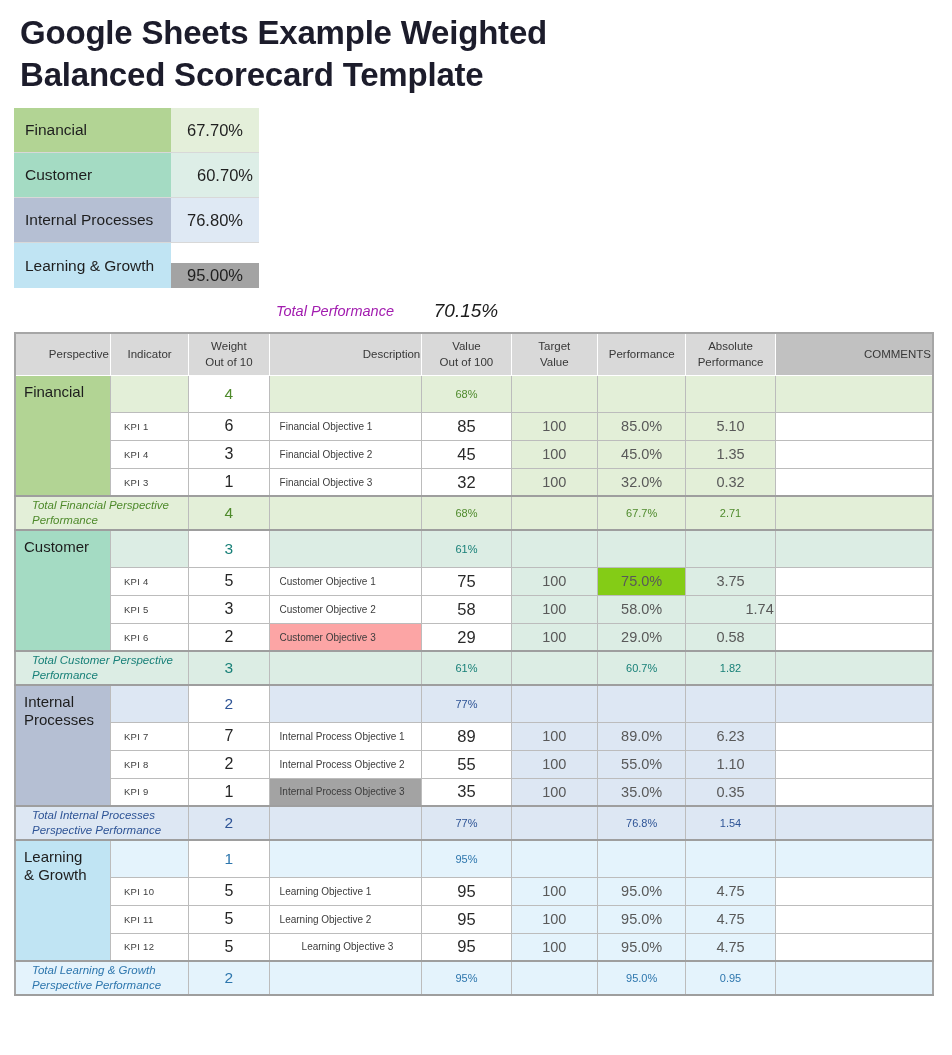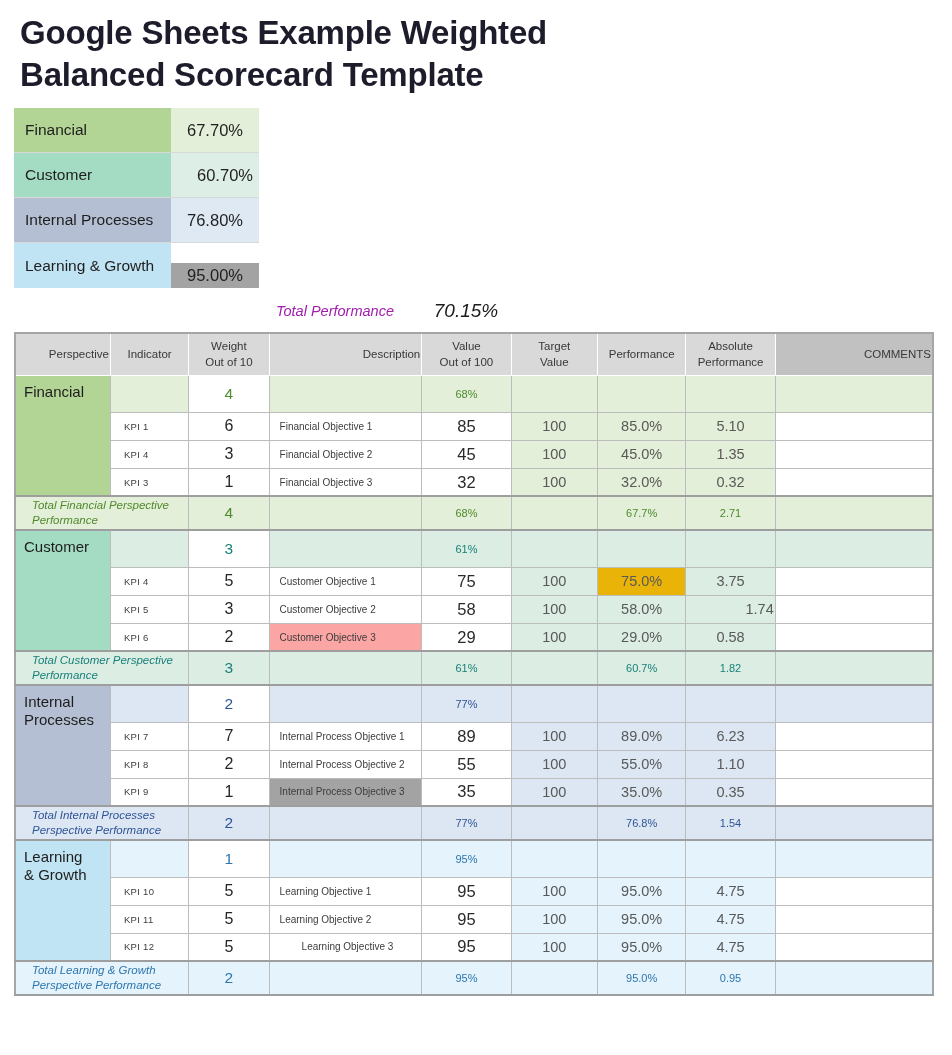--- a/index.html
+++ b/index.html
@@ -208,21 +208,21 @@
         <td style="background: rgb(220, 237, 228);"></td>
         <td style="background: rgb(220, 237, 228);"></td>
         <td style="background: rgb(220, 237, 228);"></td>
       </tr>
       <tr class="kpi">
         <td class="ind" style="background: rgb(255, 255, 255);">KPI 4</td>
         <td class="num-w" style="background: rgb(255, 255, 255);">5</td>
         <td class="desc" style="background: rgb(255, 255, 255);">Customer Objective 1</td>
         <td class="num-v" style="background: rgb(255, 255, 255);">75</td>
         <td class="num-g" style="background: rgb(220, 237, 228);">100</td>
-        <td class="num-g" style="background: #eab308; text-align: center;">75.0%</td>
+        <td class="num-g" style="background: #84cc16; text-align: center;">75.0%</td>
         <td class="num-g" style="background: rgb(220, 237, 228);">3.75</td>
         <td style="background: rgb(255, 255, 255);"></td>
       </tr>
       <tr class="kpi">
         <td class="ind" style="background: rgb(255, 255, 255);">KPI 5</td>
         <td class="num-w" style="background: rgb(255, 255, 255);">3</td>
         <td class="desc" style="background: rgb(255, 255, 255);">Customer Objective 2</td>
         <td class="num-v" style="background: rgb(255, 255, 255);">58</td>
         <td class="num-g" style="background: rgb(220, 237, 228);">100</td>
         <td class="num-g" style="background: rgb(220, 237, 228);">58.0%</td>

